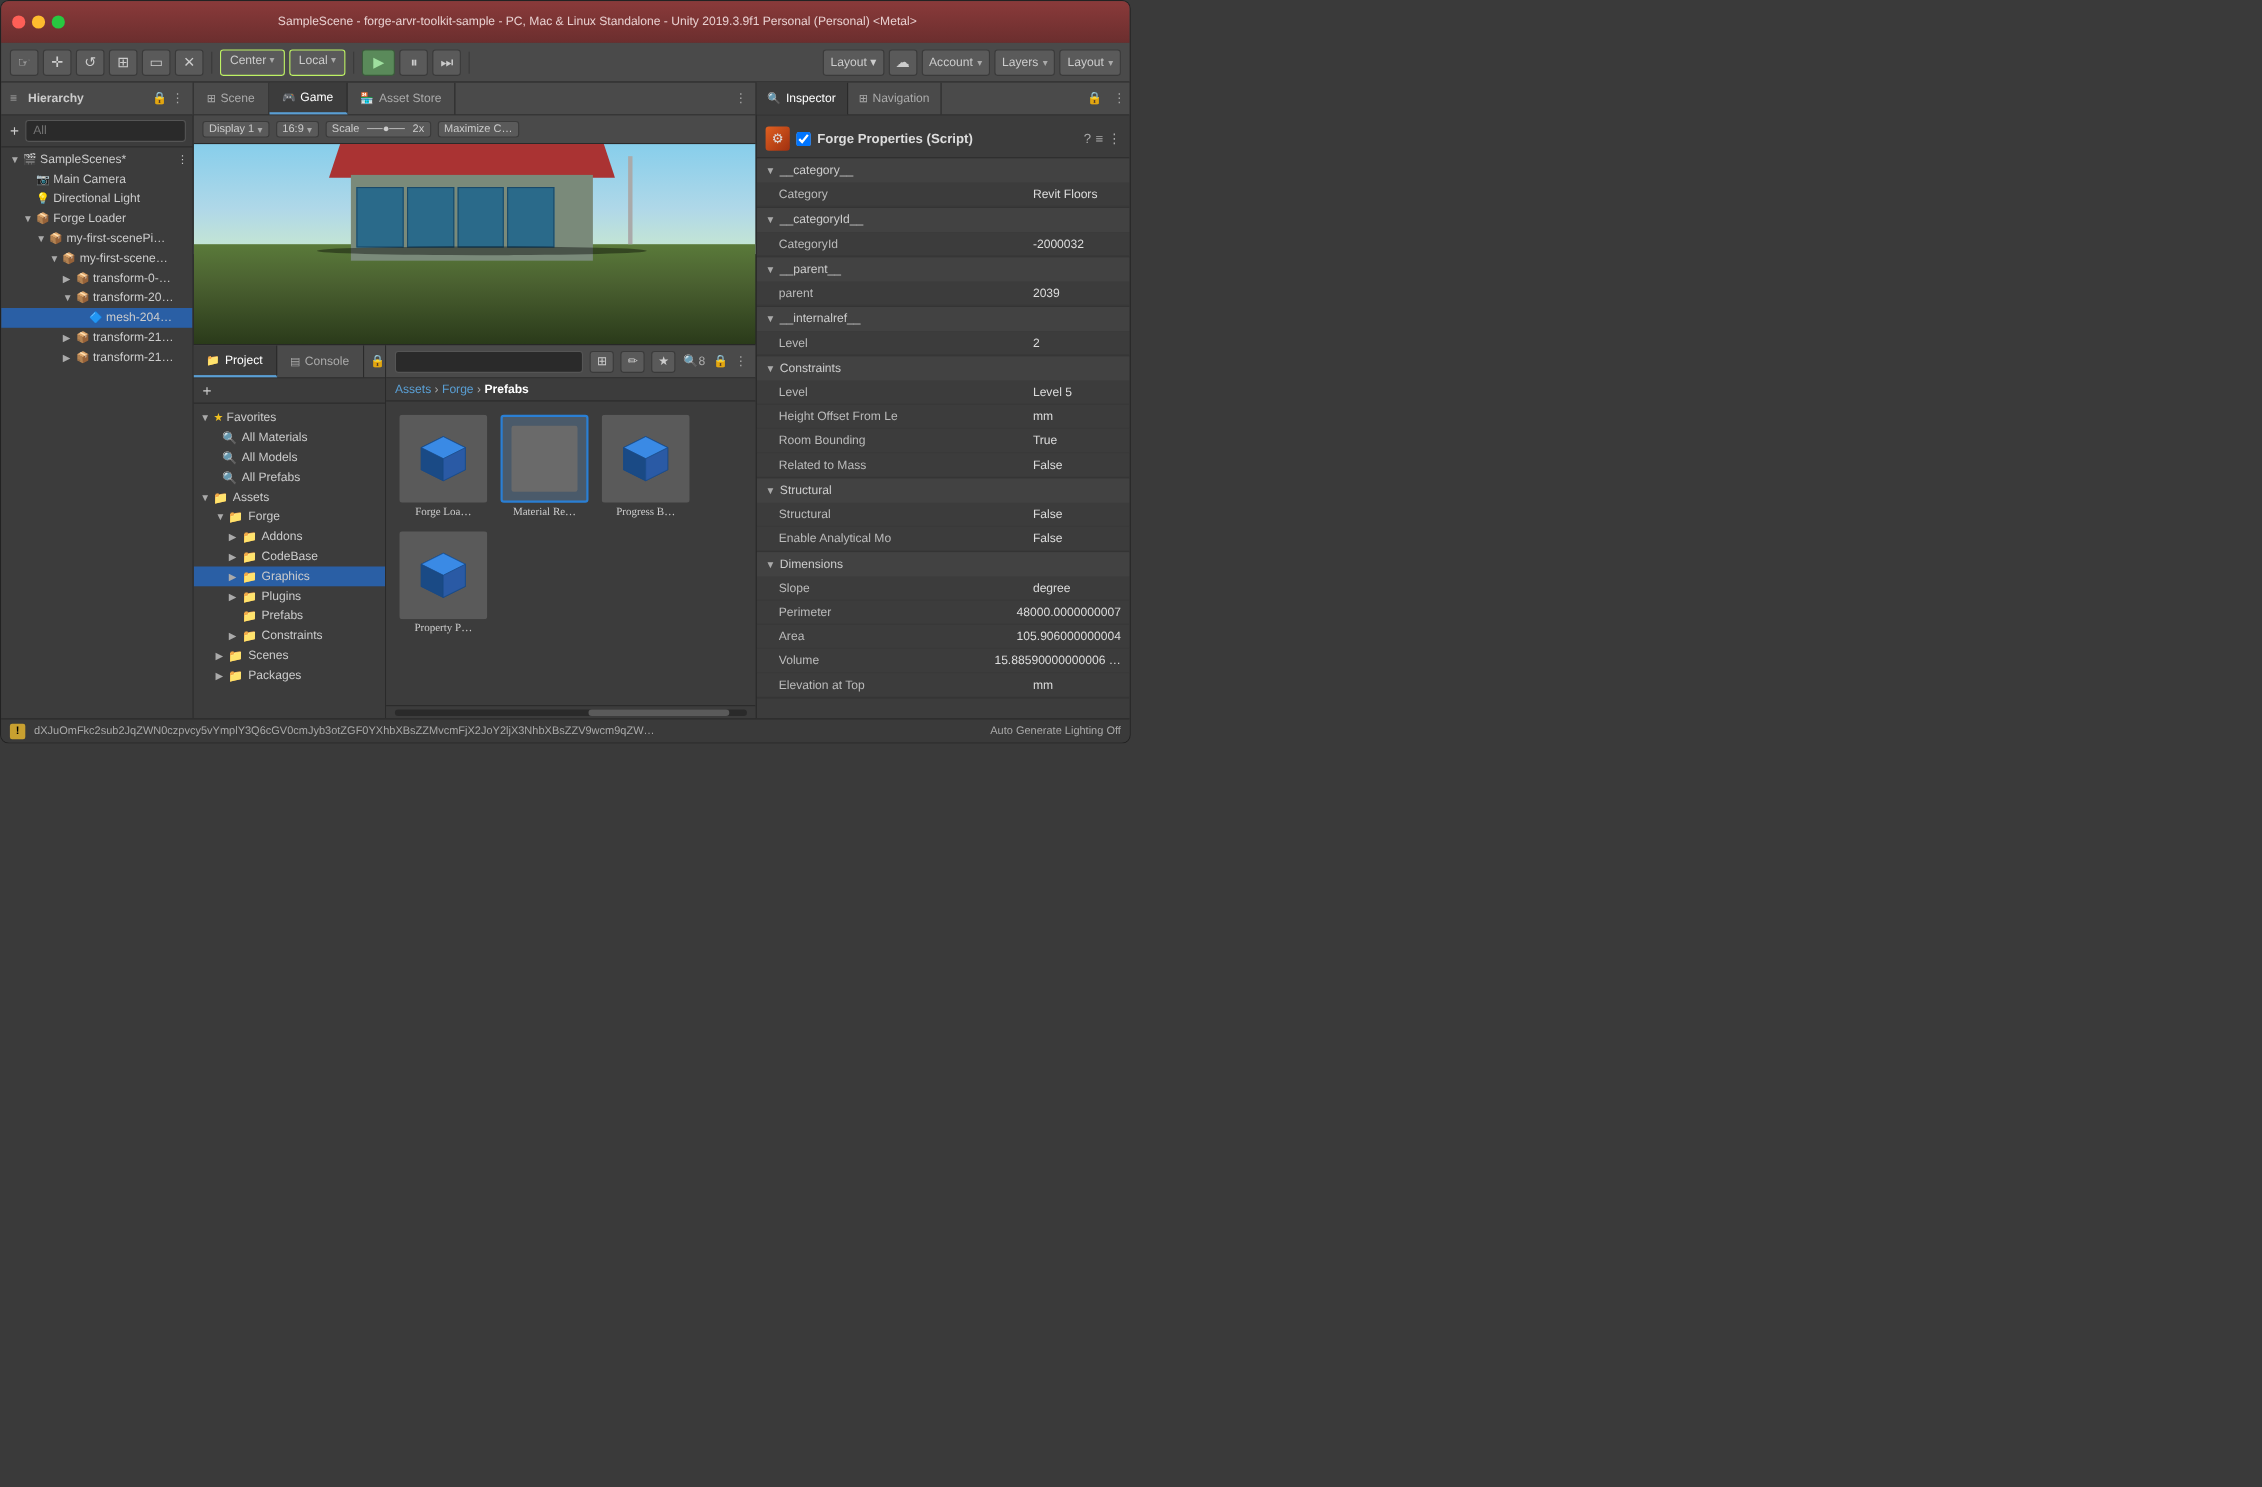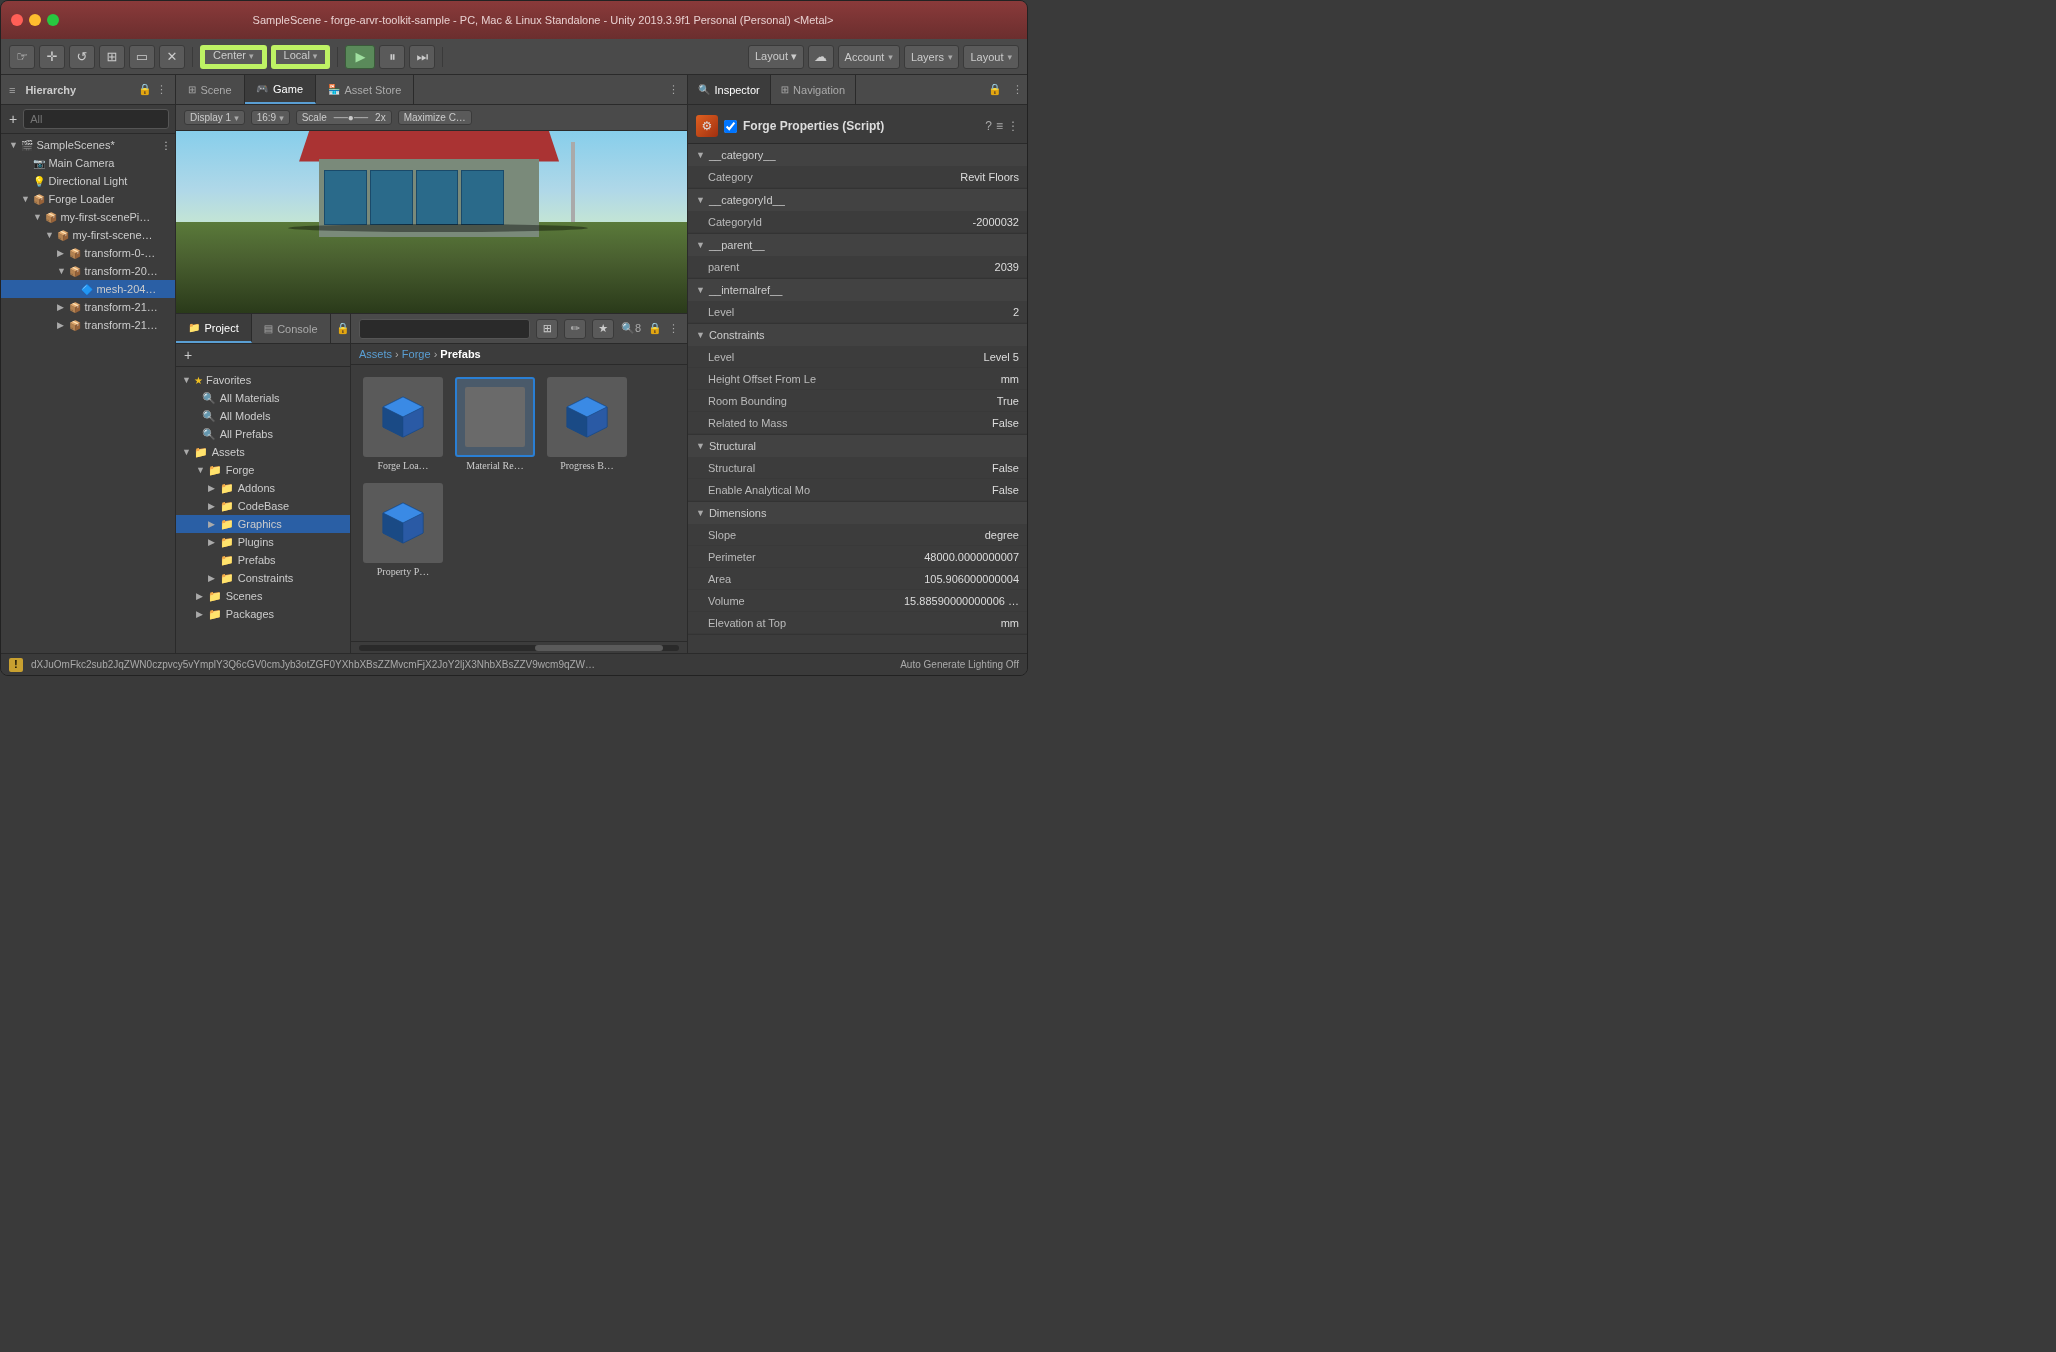--- a/index.html
+++ b/index.html
@@ -56,29 +56,29 @@
       height: 36px;
       display: flex;
       align-items: center;
       padding: 0 8px;
       gap: 4px;
       border-bottom: 1px solid #2a2a2a;
       flex-shrink: 0;
     }
     .toolbar-btn {
       background: #5a5a5a;
-      border: 5px solid #bef264;
+      border: 1px solid #bef264;
       color: #ccc;
       padding: 3px 8px;
       border-radius: 3px;
       cursor: pointer;
       font-size: 11px;
       height: 24px;
       display: flex;
-      align-items: flex-end;
+      align-items: flex-start;
       gap: 3px;
     }
     .toolbar-icon-btn {
       background: #5a5a5a;
       border: 1px solid #3a3a3a;
       color: #ccc;
       width: 26px;
       height: 24px;
       border-radius: 3px;
       cursor: pointer;
@@ -479,21 +479,20 @@
       flex: 1;
       font-size: 11px;
       color: #bbb;
       white-space: nowrap;
       overflow: hidden;
       text-overflow: ellipsis;
     }
     .property-value {
       font-size: 11px;
       color: #ddd;
-      text-align: right;
       min-width: 80px;
       white-space: nowrap;
       overflow: hidden;
       text-overflow: ellipsis;
     }
     
     .status-bar {
       background: #3a3a3a;
       height: 22px;
       display: flex;

